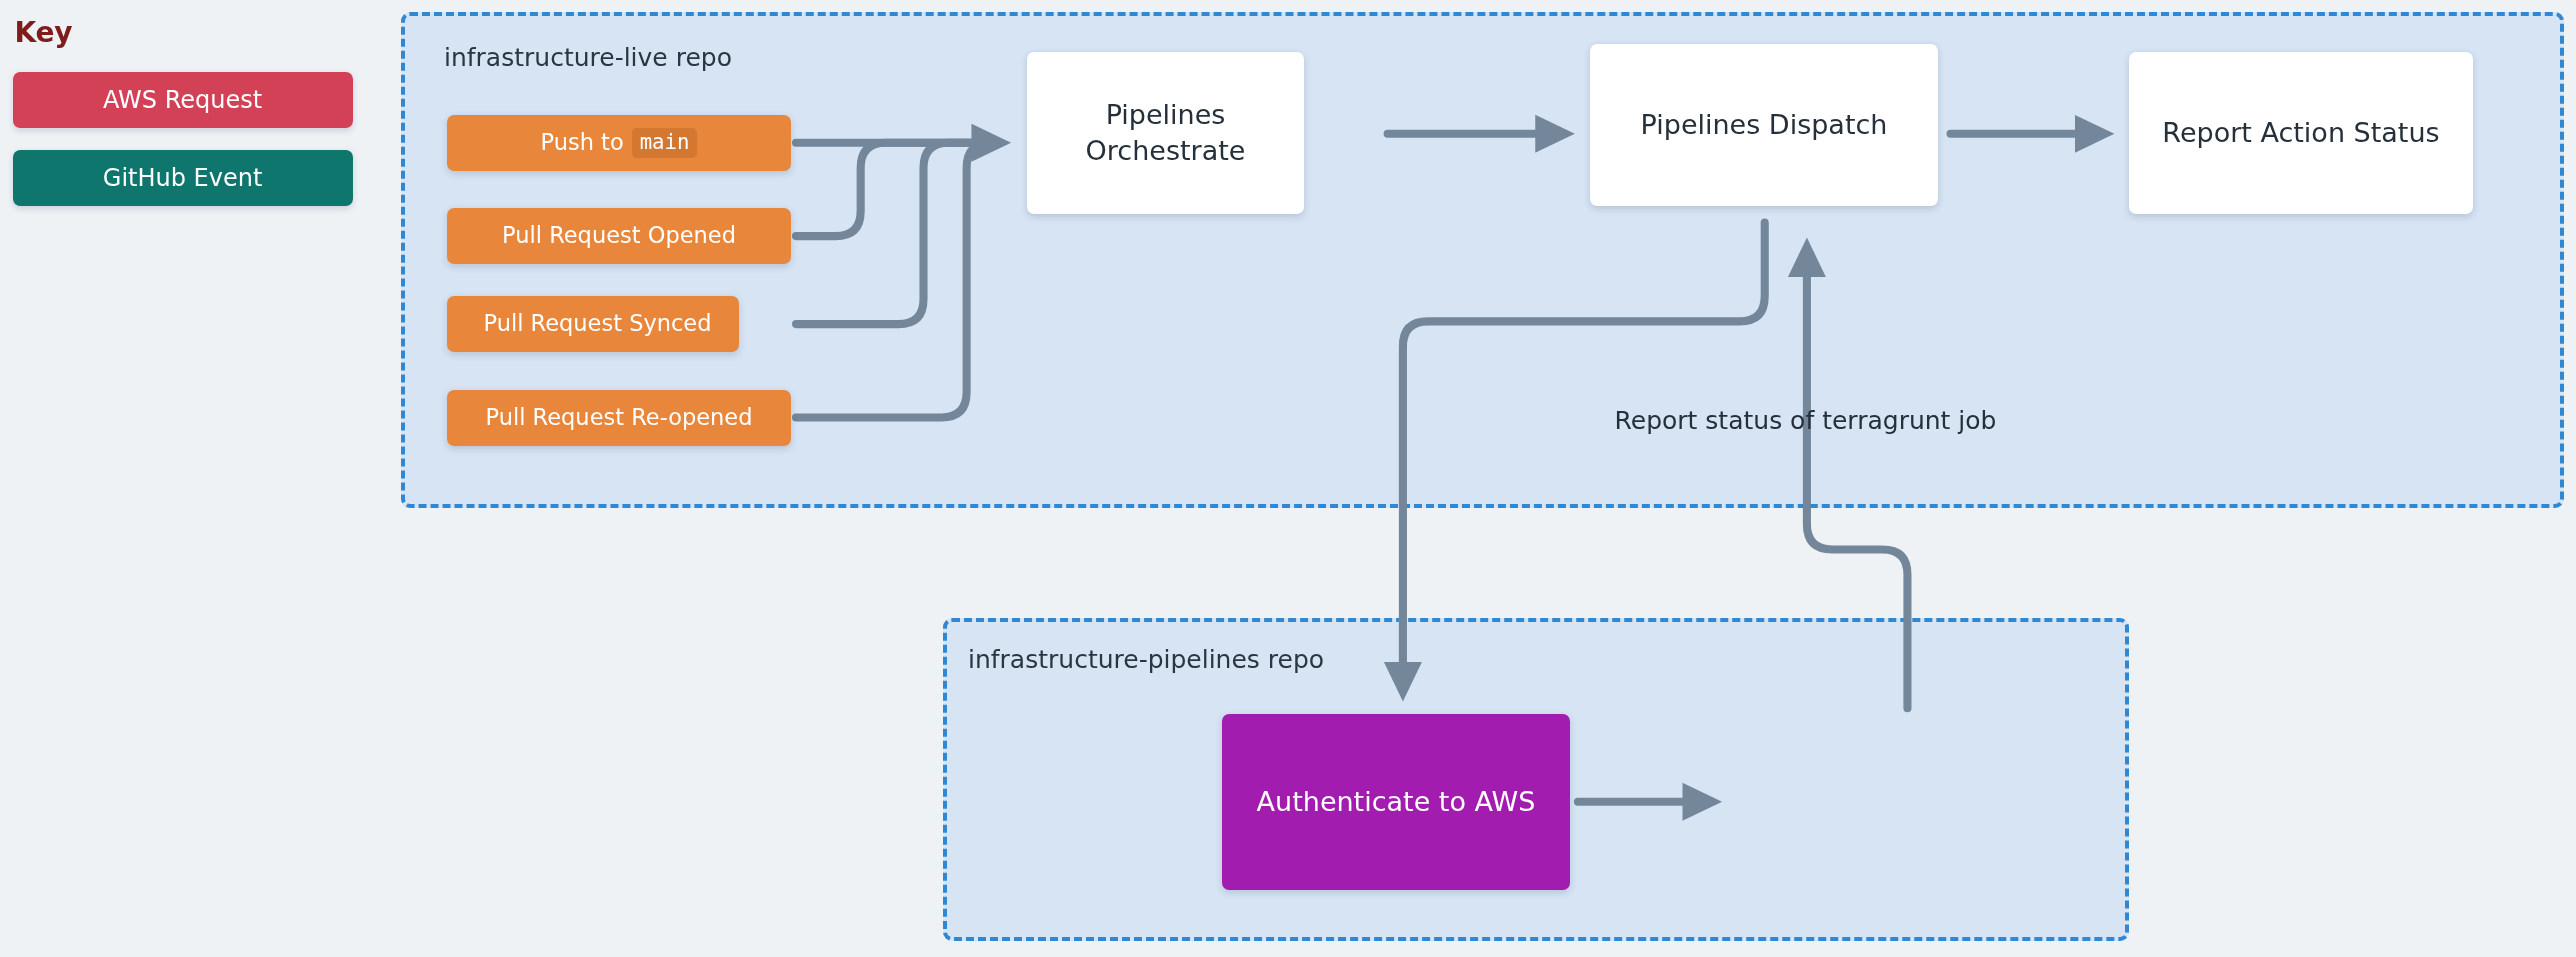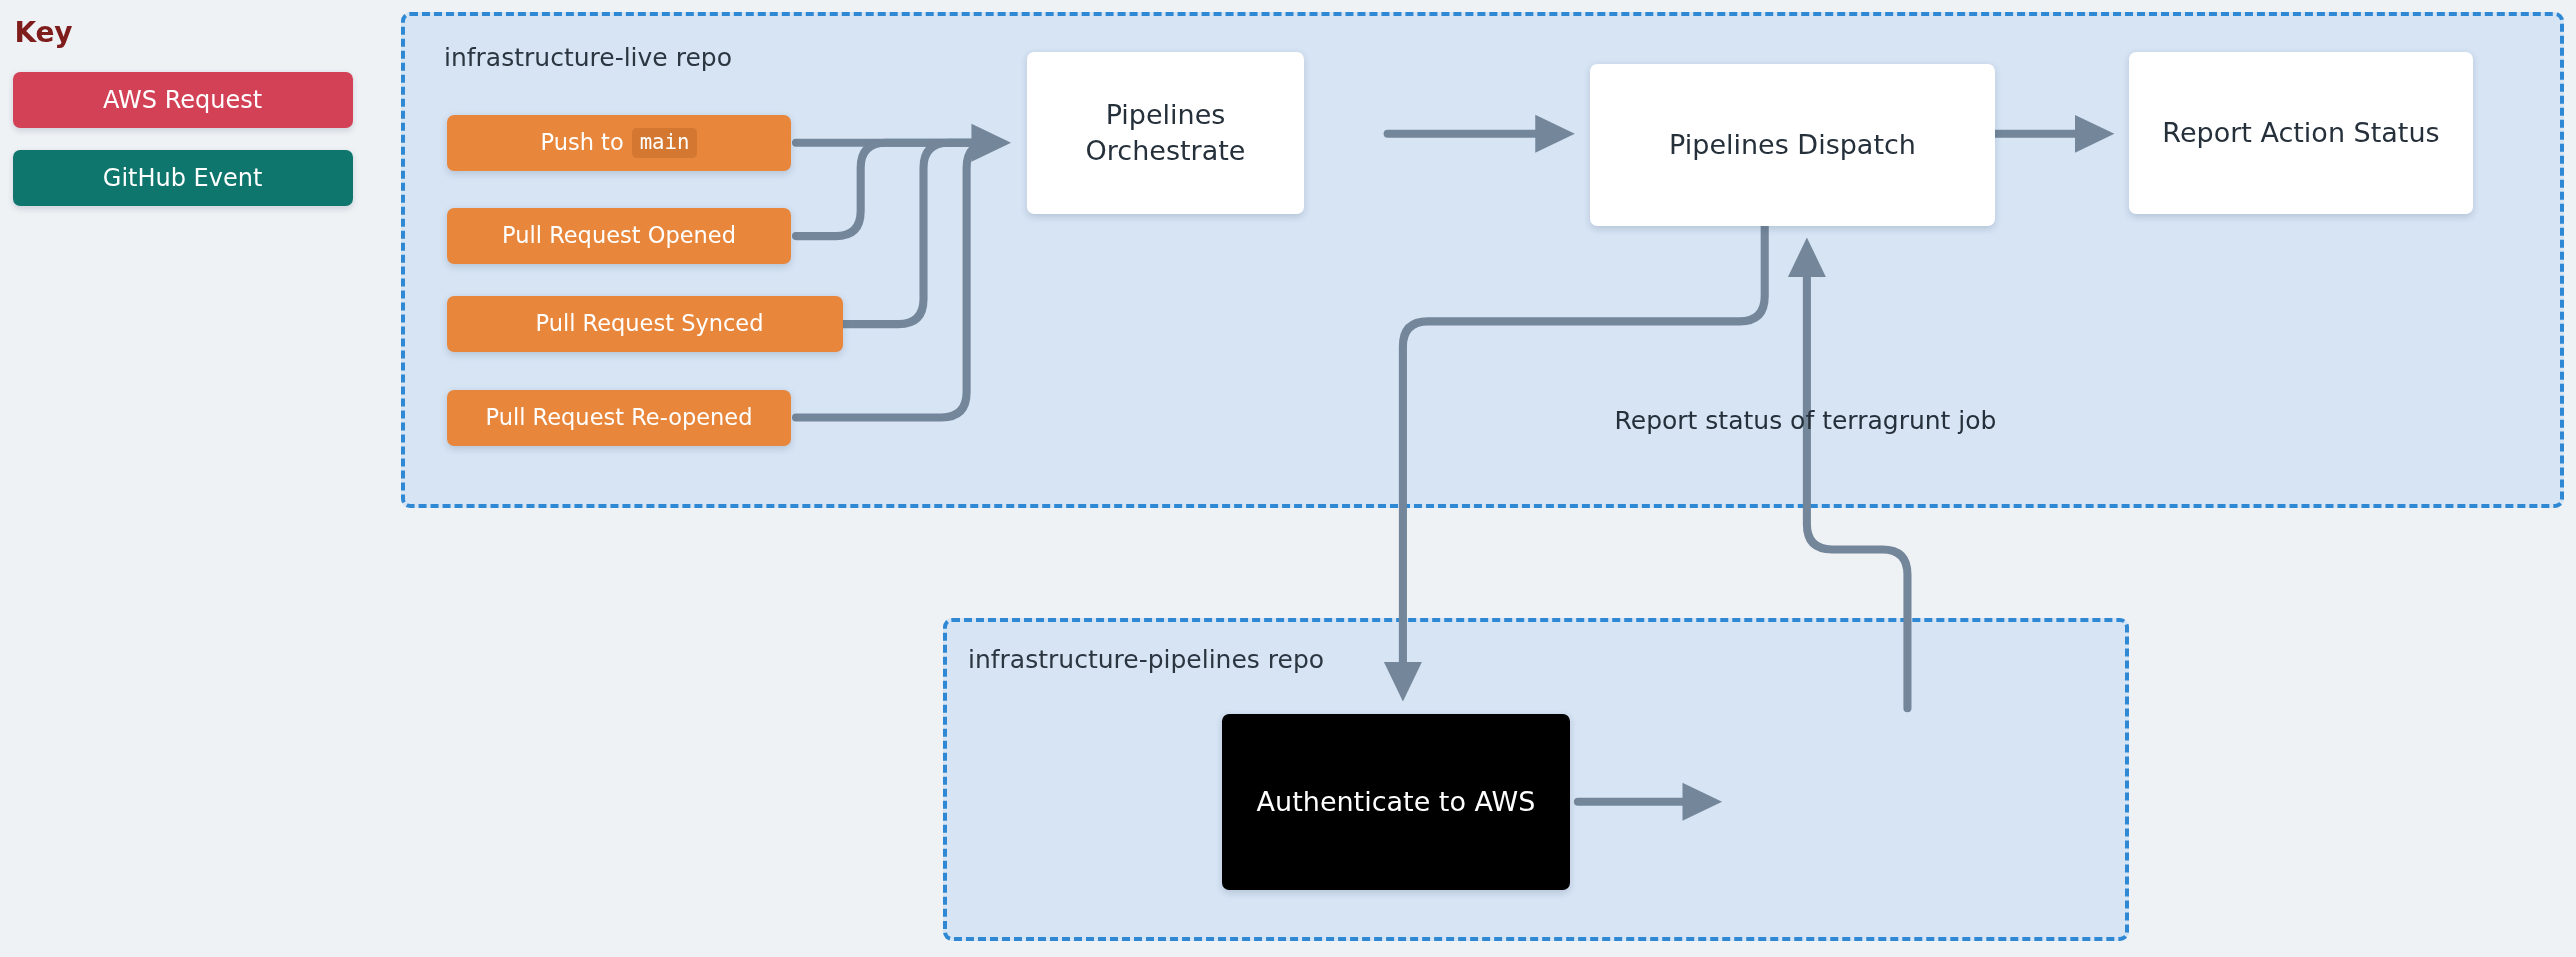--- a/index.html
+++ b/index.html
@@ -85,43 +85,43 @@
     color: #ffffff;
     font-size: 22.5px;
     height: 56px;
   }
   .node.white {
     background: #ffffff;
     color: #25303b;
     font-size: 27px;
   }
   .node.red {
-    background: #000000;
+    background: #a21caf;
     color: #ffffff;
     font-size: 27px;
   }
 
   code.branch {
     font-family: "DejaVu Sans Mono", monospace;
     background: rgba(140, 70, 15, 0.22);
     border-radius: 4.5px;
     padding: 1px 8px;
     font-size: 20.7px;
     margin-left: 8px;
   }
 
   
   #ev-push    { left: 447px; top: 115px; width: 344px; }
   #ev-opened  { left: 447px; top: 208px; width: 344px; }
-  #ev-synced  { left: 447px; top: 296px; width: 396px; padding-left: 9px; }
+  #ev-synced  { left: 447px; top: 296px; width: 292px; padding-left: 9px; }
   #ev-reopen  { left: 447px; top: 390px; width: 344px; }
 
   
   #n-orchestrate { left: 1027px; top: 52px;  width: 277px; height: 162px; }
-  #n-dispatch    { left: 1590px; top: 64px;  width: 405px; height: 162px; }
+  #n-dispatch    { left: 1590px; top: 44px;  width: 348px; height: 162px; }
   #n-report      { left: 2129px; top: 52px;  width: 344px; height: 162px; }
   #n-auth        { left: 1222px; top: 714px; width: 348px; height: 176px; }
   #n-runaction   { left: 1736px; top: 709px; width: 344px; height: 176px; }
 
   
   #edge-label {
     position: absolute;
     left: 1590px;
     top: 406px;
     width: 431px;

